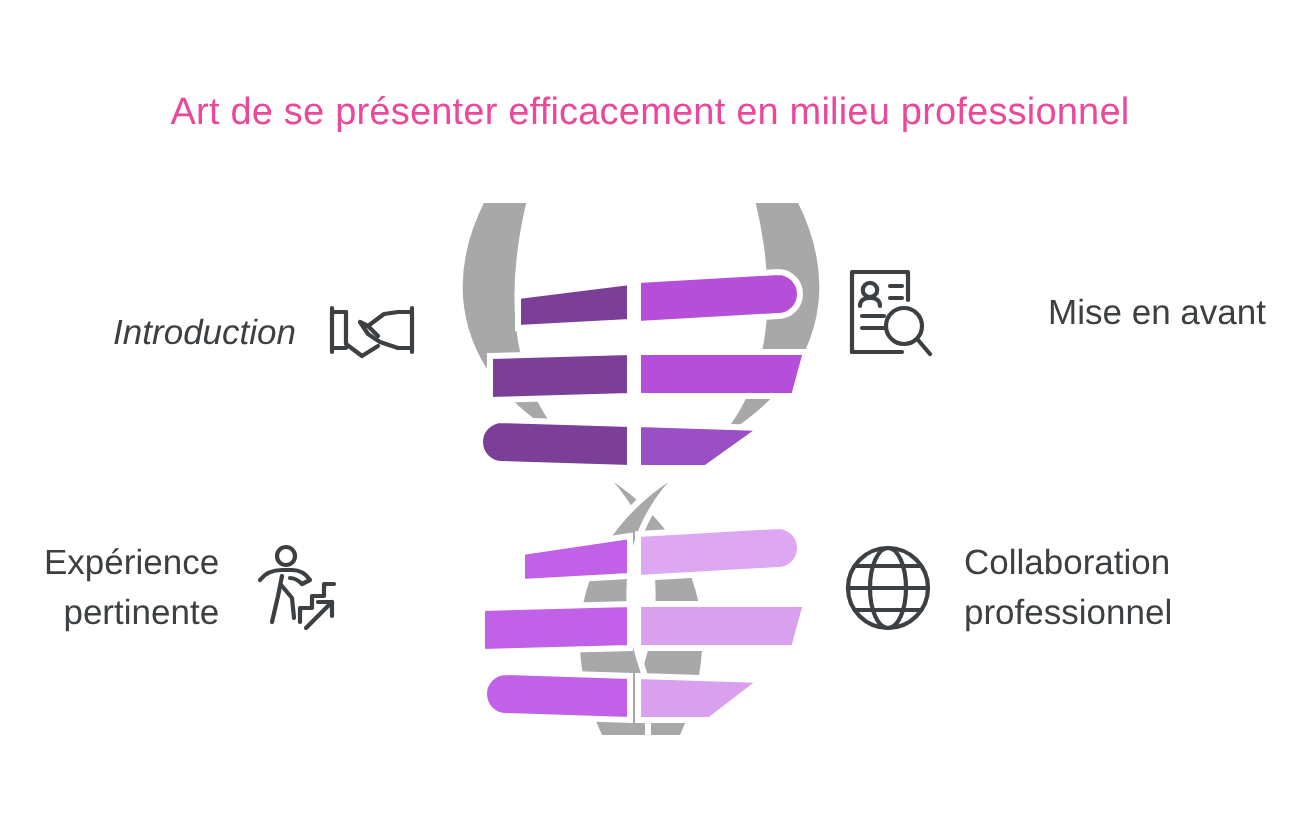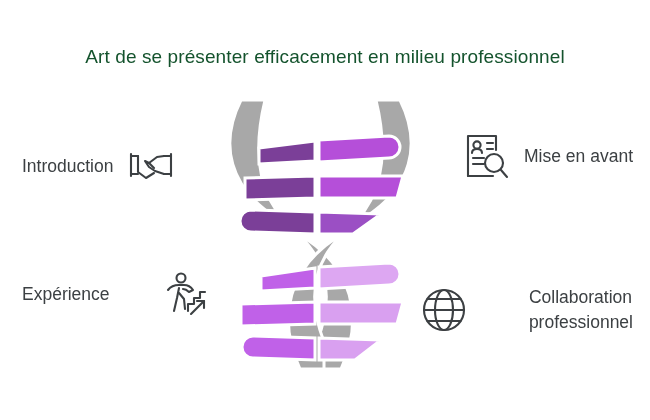--- a/index.html
+++ b/index.html
@@ -23,21 +23,21 @@
   }
 
   
   #title {
     position: absolute;
     left: 0;
     top: 46px;
     width: 650px;
     text-align: center;
     font-size: 19px;
-    color: #14532d;
+    color: #ec4899;
     letter-spacing: .1px;
     white-space: nowrap;
   }
 
   
   .label-block {
     position: absolute;
     display: flex;
     align-items: center;
     gap: 12px;
@@ -56,24 +56,24 @@
   .icon-box {
     width: 52px;
     height: 52px;
     flex: 0 0 52px;
     display: flex;
     align-items: center;
     justify-content: center;
   }
   .icon-box svg { display: block; }
 
-  #block-intro      { left: 22px;  top: 140px; width: 190px; justify-content: flex-start; }
-  #block-experience { left: 22px;  top: 268px; width: 190px; justify-content: space-between; }
-  #block-skills     { left: 418px; top: 130px; width: 215px; justify-content: flex-end; }
-  #block-collab     { left: 418px; top: 284px; width: 215px; justify-content: space-between; }
+  #block-intro      { left: 22px;  top: 140px; width: 190px; justify-content: flex-end; font-style: italic; }
+  #block-experience { left: 22px;  top: 268px; width: 190px; justify-content: flex-start; }
+  #block-skills     { left: 418px; top: 130px; width: 215px; justify-content: space-between; }
+  #block-collab     { left: 418px; top: 268px; width: 215px; justify-content: flex-start; }
 
   
   #dna {
     position: absolute;
     left: 213px;
     top: 92px;
     width: 215px;
     height: 285px;
   }
 </style>
@@ -147,20 +147,21 @@
         <path d="M10 8 L10 24 L18 30 L26 25"></path>
         <path d="M36 8 L29 9 L21 15 L17 13 L21 19 L27 23 L36 26"></path>
         <path d="M21 15 L26 20"></path>
       </svg>
     </div>
   </div>
 
   <div class="label-block left" id="block-experience">
     <div class="label-text">
       <div>Expérience</div>
+      <div>pertinente</div>
     </div>
     <div class="icon-box">
       <svg width="44" height="46" viewBox="0 0 44 46" fill="none" stroke="#3c4043" stroke-width="2.1" stroke-linecap="round" stroke-linejoin="round">
         <circle cx="17" cy="7" r="4.5"></circle>
         <path d="M4 19 C7 15, 11 14, 15 14 L20 14 C24 14, 27 16, 29 19 L25 21 C23 19, 21 18, 19 18"></path>
         <path d="M15 17 L13 27 L10 40"></path>
         <path d="M15 22 L20 28 L21 38"></path>
         <path d="M24 40 L24 33 L30 33 L30 27 L36 27 L36 21 L41 21"></path>
         <path d="M27 43 L40 30"></path>
         <path d="M33 30 L40 30 L40 37"></path>

